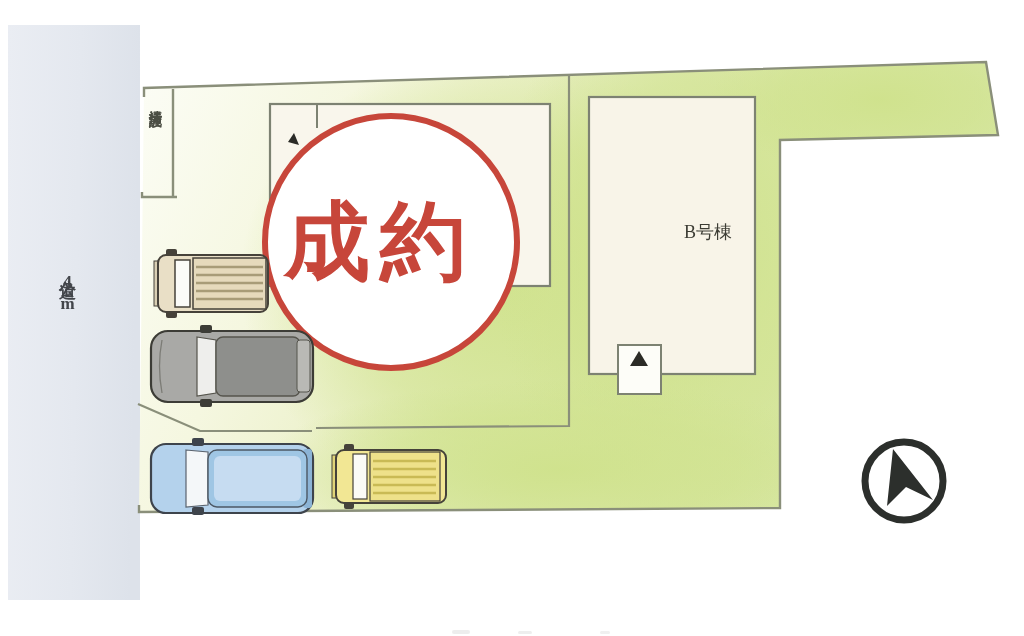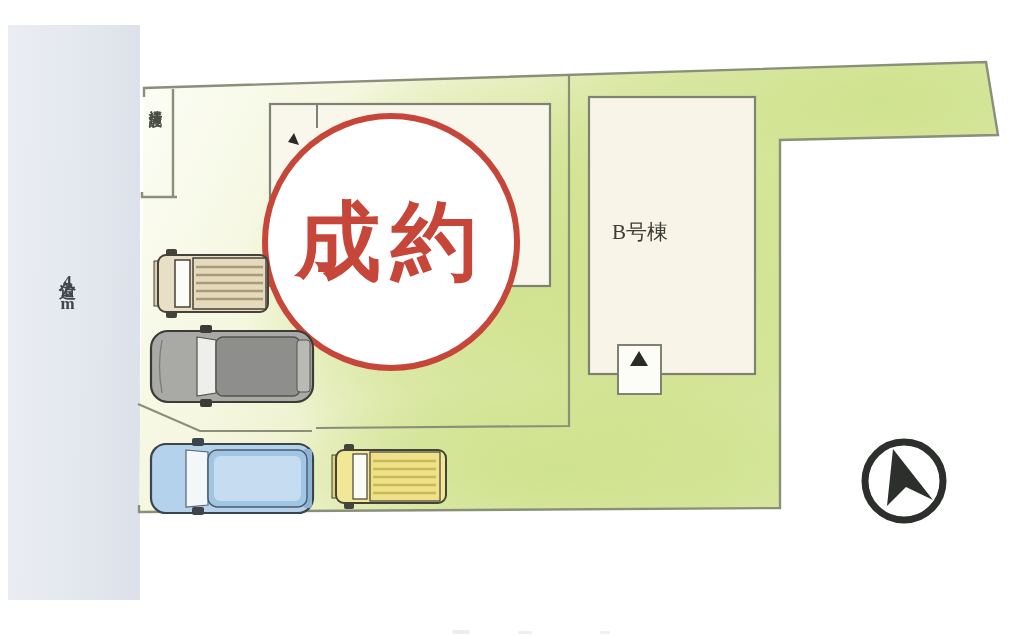--- a/index.html
+++ b/index.html
@@ -6,22 +6,22 @@
   #stage{position:relative;width:1024px;height:636px;background:#ffffff;overflow:hidden;
          font-family:"Liberation Serif", serif;}
   #plan-svg{position:absolute;left:0;top:0;}
   .overlay{position:absolute;pointer-events:none;}
   .label-vertical{writing-mode:vertical-rl;text-orientation:upright;}
   #road-label{left:56px;top:266px;height:130px;font-size:17px;letter-spacing:3px;
               color:#42454a;font-weight:bold;}
   #refuse-label{left:146px;top:100px;height:100px;font-size:13px;letter-spacing:1px;
                 color:#4b4e44;font-weight:bold;}
   #building-b-label{left:612px;top:219px;width:120px;height:26px;line-height:26px;
-                    text-align:left;font-size:21px;color:#3c3c34;}
-  #stamp-label{left:281px;top:193px;width:220px;height:98px;line-height:98px;
+                    text-align:right;font-size:18px;color:#3c3c34;}
+  #stamp-label{left:270px;top:193px;width:220px;height:98px;line-height:98px;
                text-align:center;font-size:86px;letter-spacing:10px;color:#c7463a;
                font-weight:bold;}
 </style>
 </head>
 <body>
 
 <div id="stage">
 
 <svg id="plan-svg" width="1024" height="636" viewBox="0 0 1024 636">
   <defs>

